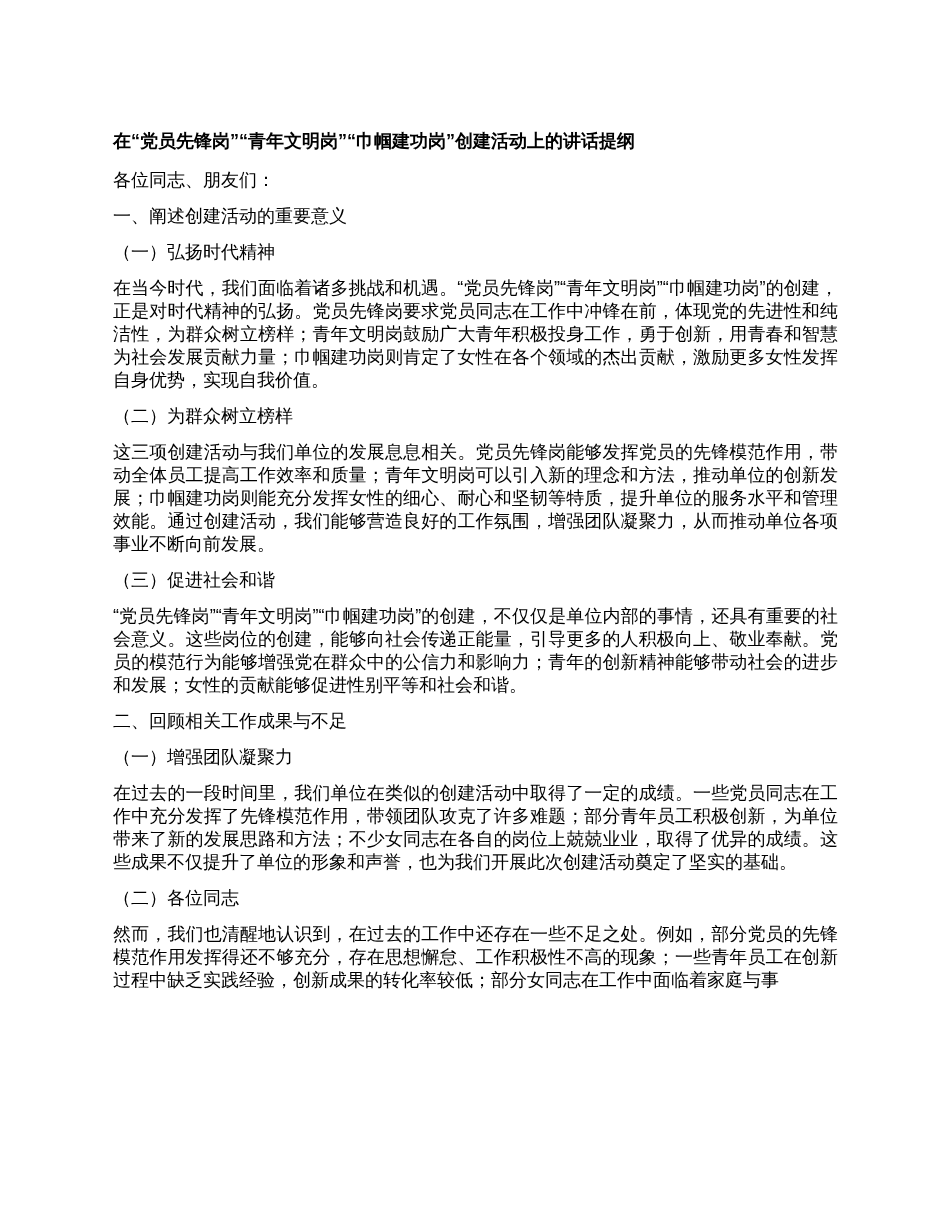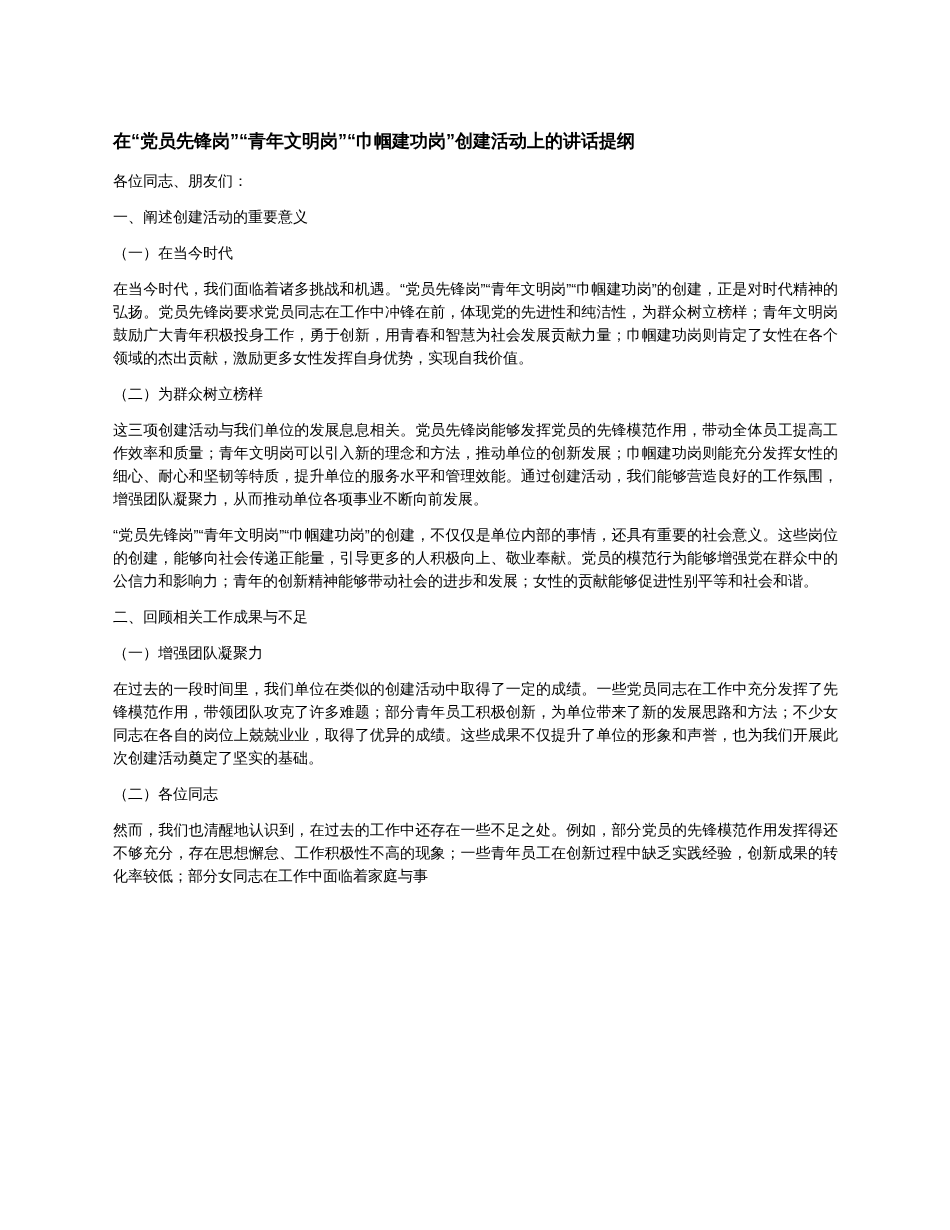--- a/index.html
+++ b/index.html
@@ -19,47 +19,48 @@
     overflow: hidden;
   }
   .doc-title {
     font-size: 18px;
     font-weight: bold;
     line-height: 23px;
     margin-bottom: 16px;
     text-align: left;
   }
   .para {
-    font-size: 15px;
+    font-size: 18px;
     font-weight: normal;
     line-height: 23px;
     margin-bottom: 13px;
     text-align: justify;
     text-justify: inter-character;
     word-break: break-all;
   }
   .para.heading {
     text-align: left;
   }
 </style>
 </head>
 <body>
 
 <div class="page">
   <h1 class="doc-title">在“党员先锋岗”“青年文明岗”“巾帼建功岗”创建活动上的讲话提纲</h1>
 
   <p class="para heading">各位同志、朋友们：</p>
 
   <p class="para heading">一、阐述创建活动的重要意义</p>
-  <p class="para heading">（一）在当今时代</p>
+  <p class="para heading">（一）弘扬时代精神</p>
   <p class="para">在当今时代，我们面临着诸多挑战和机遇。“党员先锋岗”“青年文明岗”“巾帼建功岗”的创建，正是对时代精神的弘扬。党员先锋岗要求党员同志在工作中冲锋在前，体现党的先进性和纯洁性，为群众树立榜样；青年文明岗鼓励广大青年积极投身工作，勇于创新，用青春和智慧为社会发展贡献力量；巾帼建功岗则肯定了女性在各个领域的杰出贡献，激励更多女性发挥自身优势，实现自我价值。</p>
 
   <p class="para heading">（二）为群众树立榜样</p>
   <p class="para">这三项创建活动与我们单位的发展息息相关。党员先锋岗能够发挥党员的先锋模范作用，带动全体员工提高工作效率和质量；青年文明岗可以引入新的理念和方法，推动单位的创新发展；巾帼建功岗则能充分发挥女性的细心、耐心和坚韧等特质，提升单位的服务水平和管理效能。通过创建活动，我们能够营造良好的工作氛围，增强团队凝聚力，从而推动单位各项事业不断向前发展。</p>
 
+  <p class="para heading">（三）促进社会和谐</p>
   <p class="para">“党员先锋岗”“青年文明岗”“巾帼建功岗”的创建，不仅仅是单位内部的事情，还具有重要的社会意义。这些岗位的创建，能够向社会传递正能量，引导更多的人积极向上、敬业奉献。党员的模范行为能够增强党在群众中的公信力和影响力；青年的创新精神能够带动社会的进步和发展；女性的贡献能够促进性别平等和社会和谐。</p>
 
   <p class="para heading">二、回顾相关工作成果与不足</p>
   <p class="para heading">（一）增强团队凝聚力</p>
   <p class="para">在过去的一段时间里，我们单位在类似的创建活动中取得了一定的成绩。一些党员同志在工作中充分发挥了先锋模范作用，带领团队攻克了许多难题；部分青年员工积极创新，为单位带来了新的发展思路和方法；不少女同志在各自的岗位上兢兢业业，取得了优异的成绩。这些成果不仅提升了单位的形象和声誉，也为我们开展此次创建活动奠定了坚实的基础。</p>
 
   <p class="para heading">（二）各位同志</p>
   <p class="para">然而，我们也清醒地认识到，在过去的工作中还存在一些不足之处。例如，部分党员的先锋模范作用发挥得还不够充分，存在思想懈怠、工作积极性不高的现象；一些青年员工在创新过程中缺乏实践经验，创新成果的转化率较低；部分女同志在工作中面临着家庭与事</p>
 </div>
 

